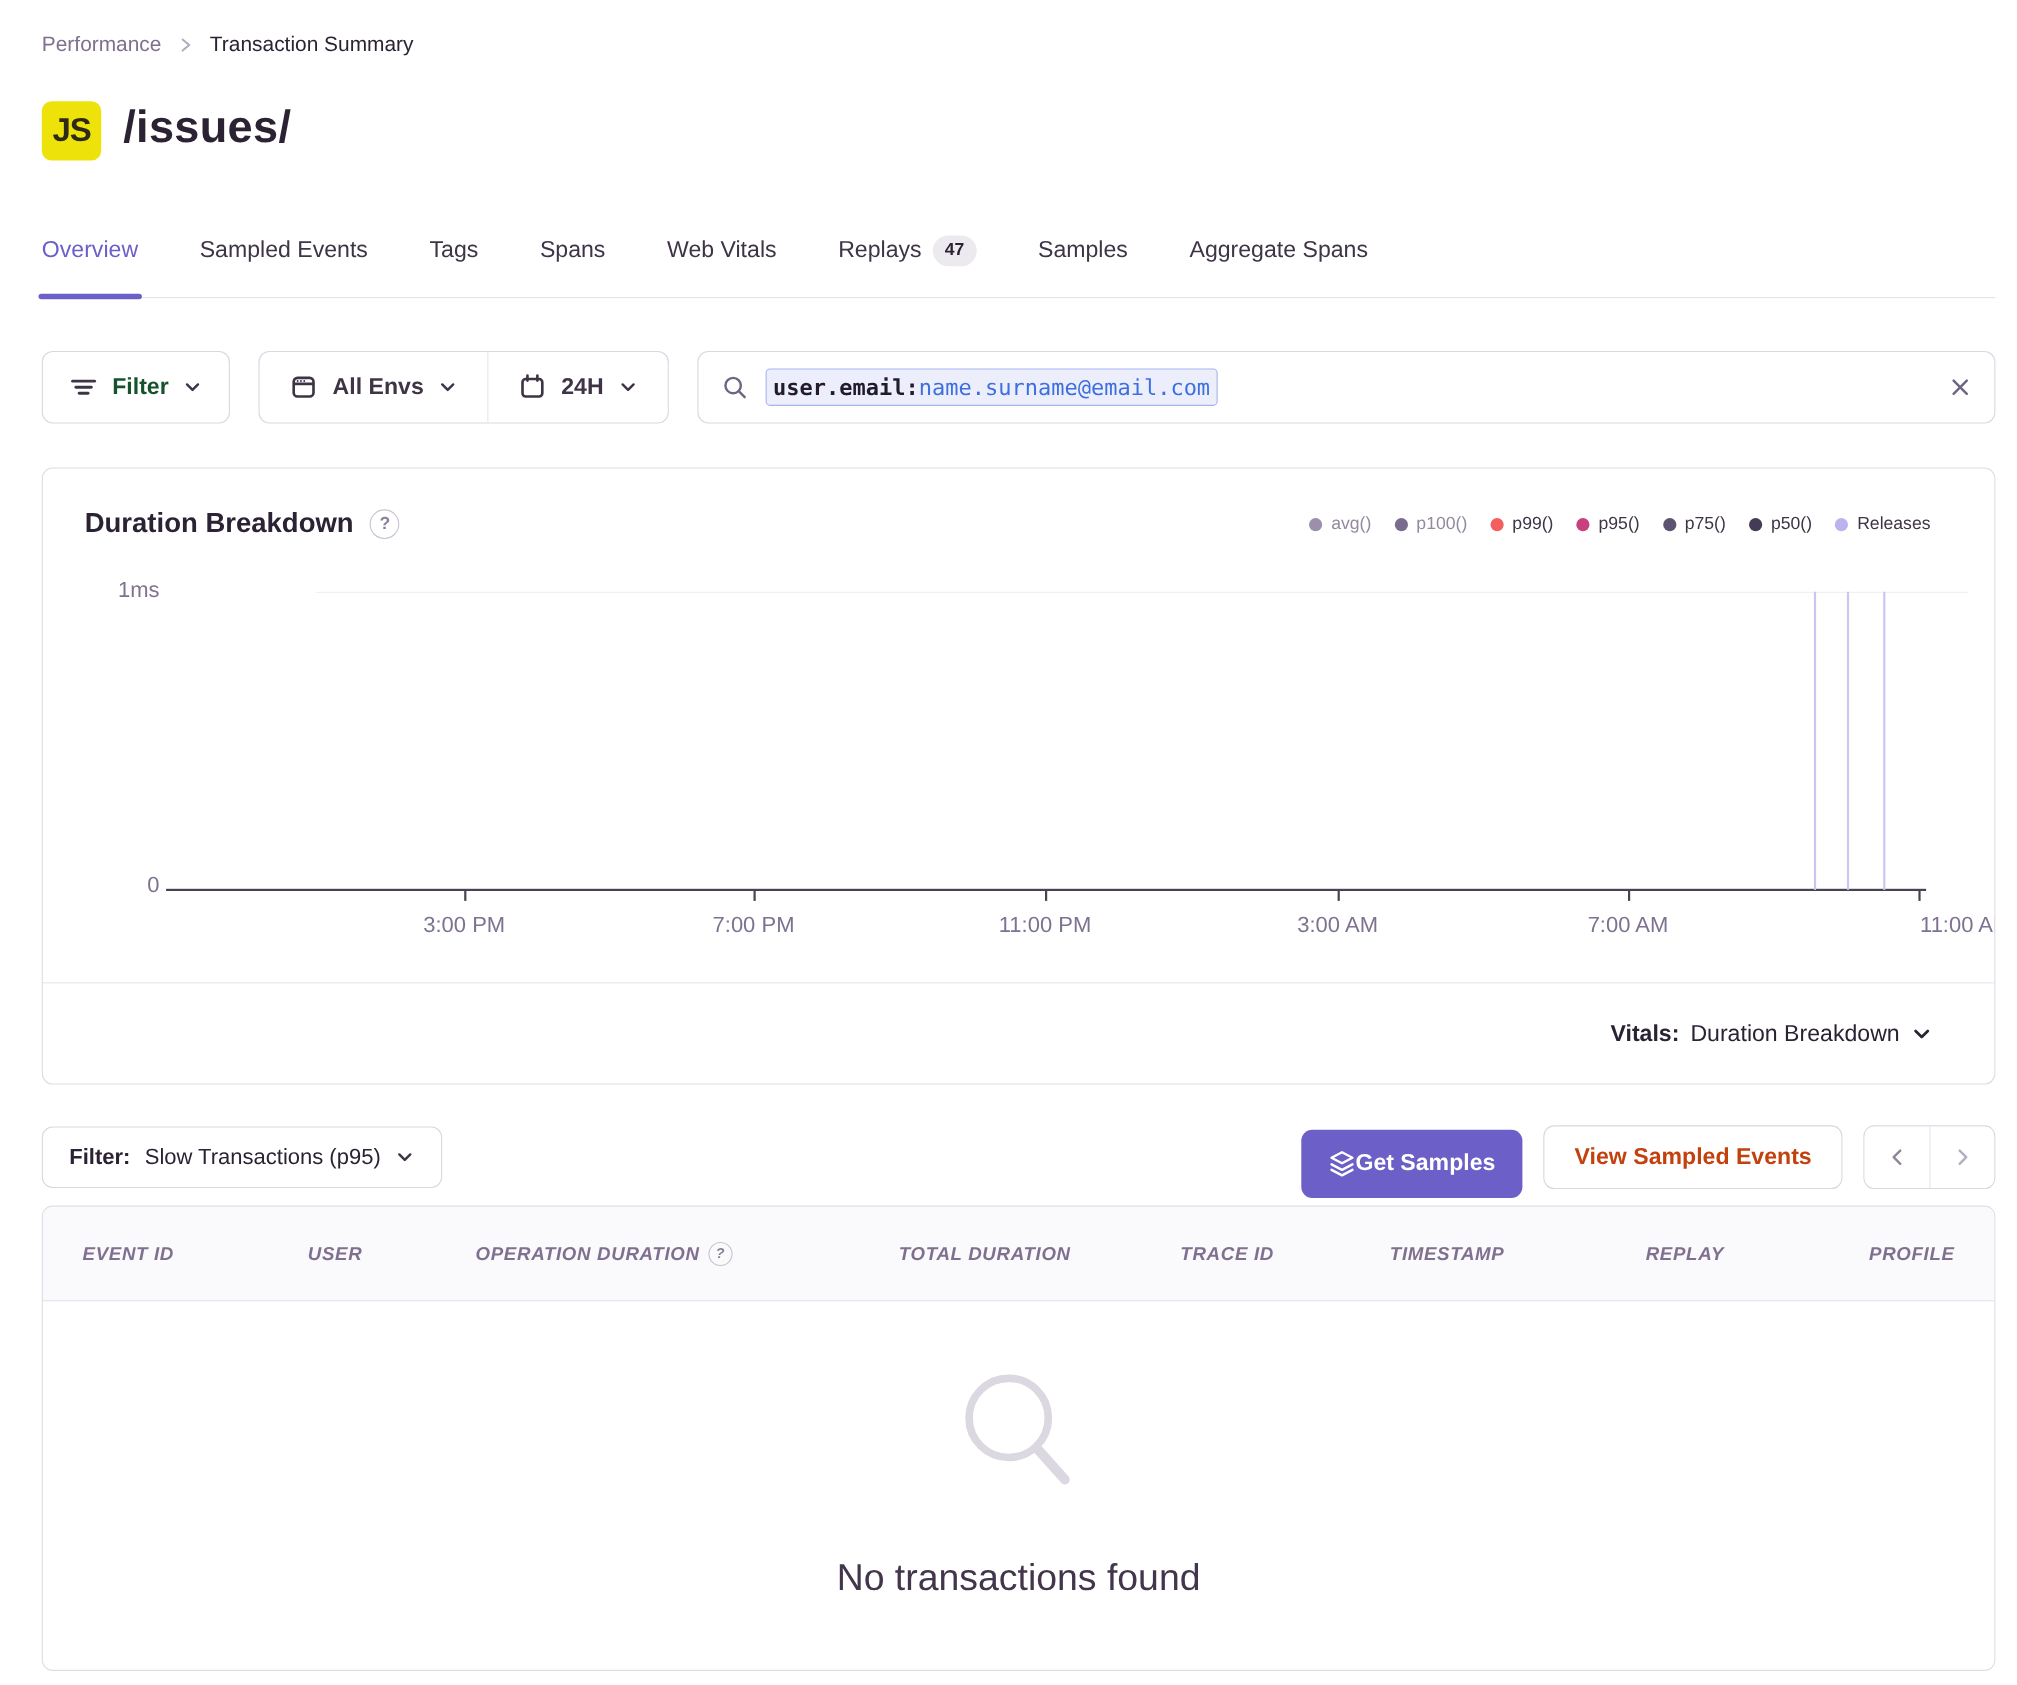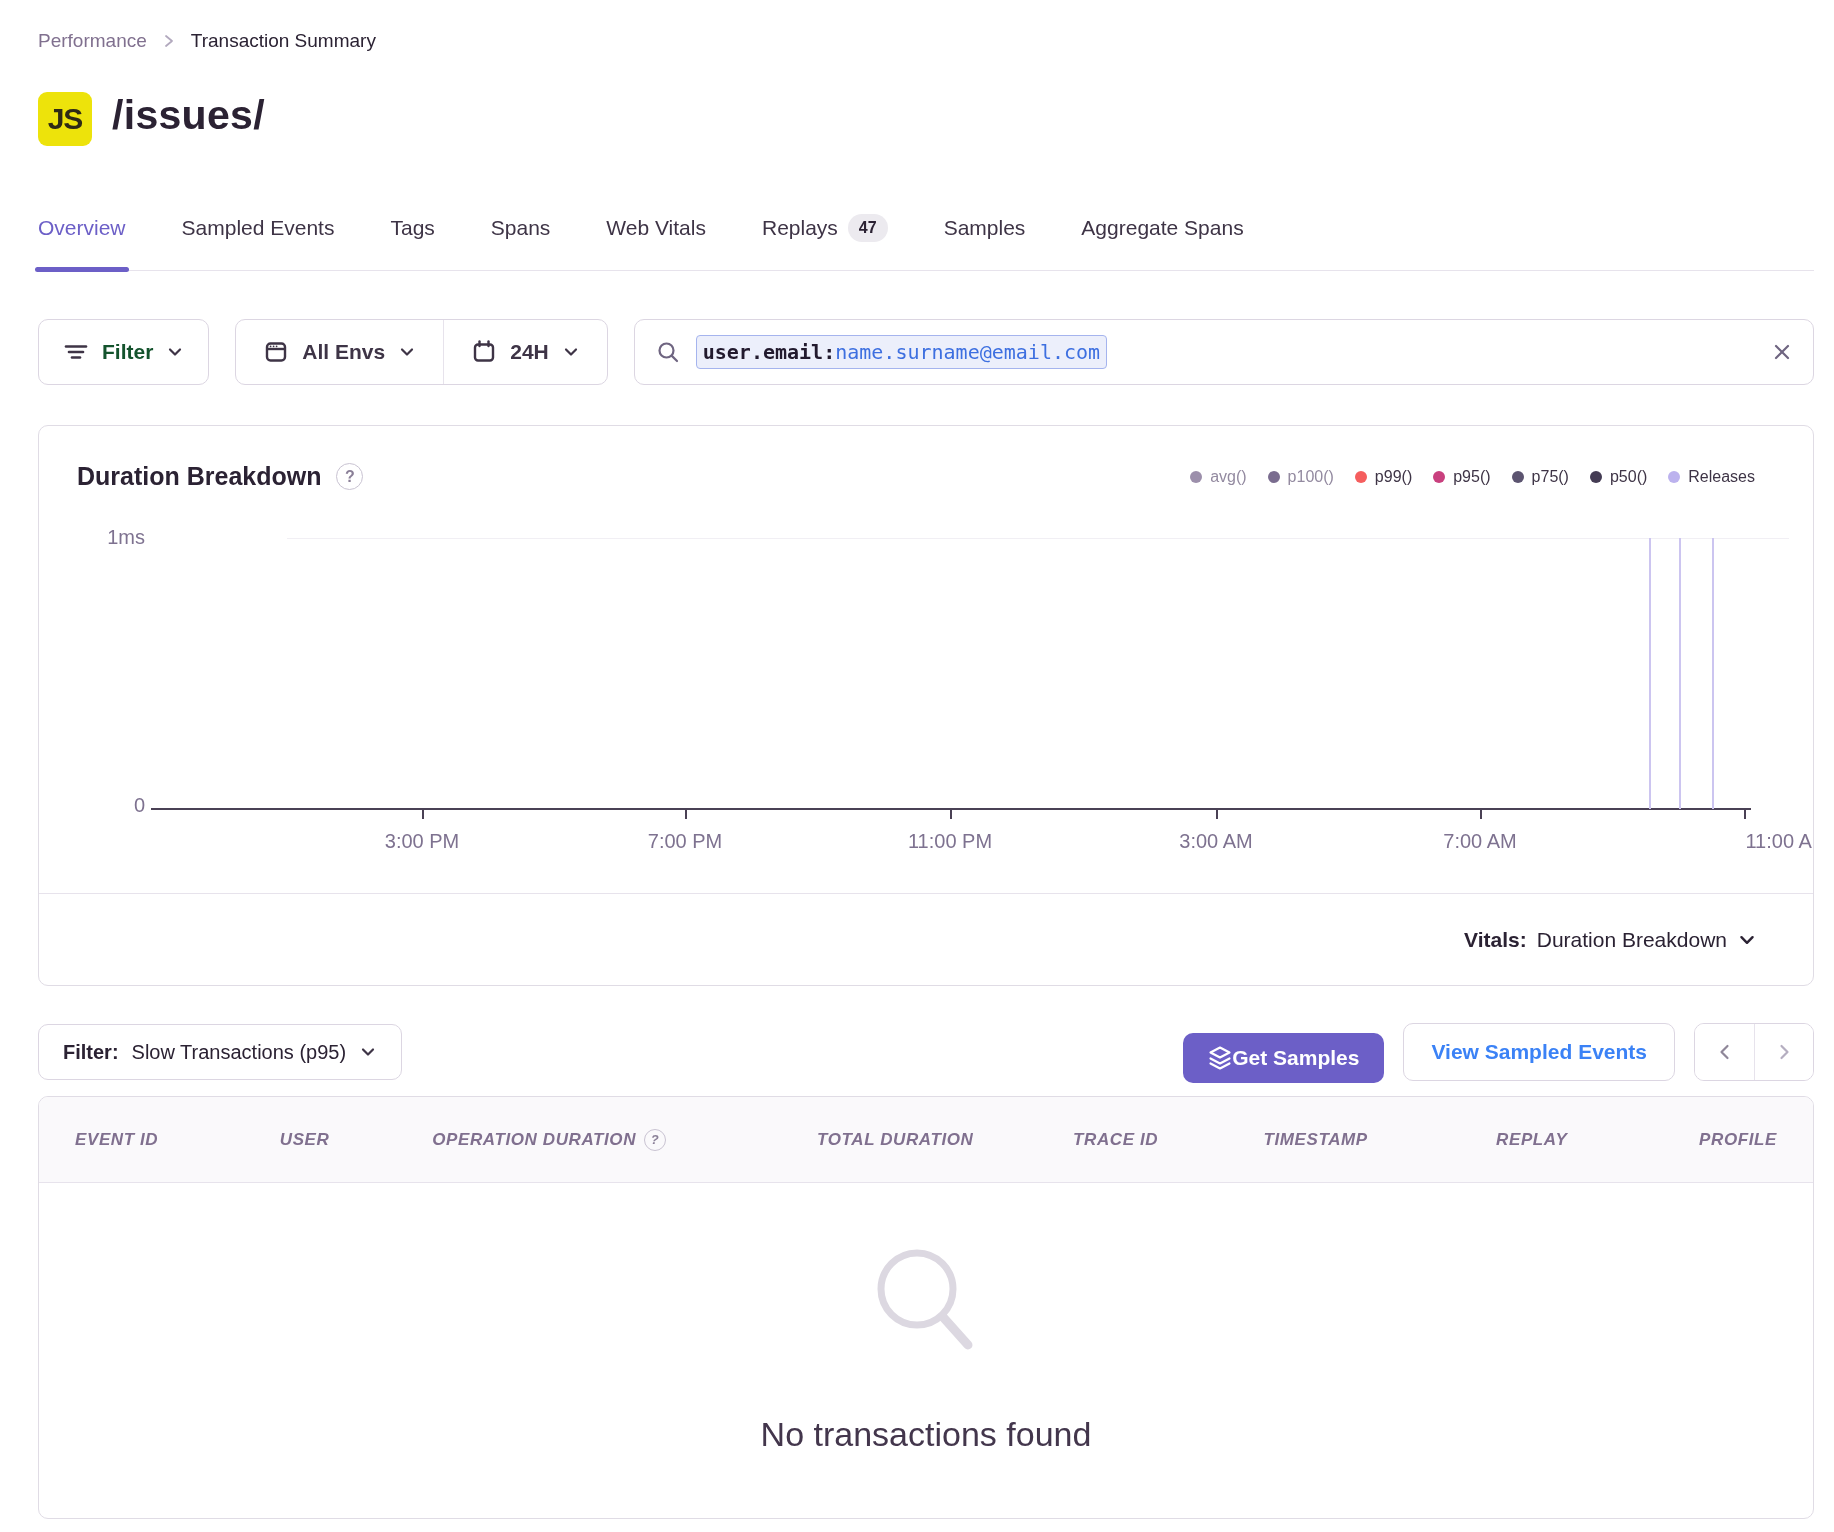--- a/index.html
+++ b/index.html
@@ -82,25 +82,25 @@
   .display-row { position:absolute; right:56px; top:468px; height:92px;
          display:flex; align-items:center; gap:10px; font-size:21px; cursor:pointer; }
   .display-label { font-weight:bold; }
 
   
   .samples-row { margin-top:36px; display:flex; align-items:center; height:60px; }
   .filter-select { height:56px; border:1px solid #DCD6E2; border-radius:10px; background:#fff;
          display:flex; align-items:center; gap:13px; padding:0 24px; font-size:20px; cursor:pointer; }
   .filter-select .lbl { font-weight:bold; }
   .samples-right { margin-left:auto; display:flex; align-items:center; gap:19px; }
-  .get-samples { height:50px; background:var(--accent,#6C5FC7); border-radius:10px; color:#fff;
+  .get-samples { height:62px; background:var(--accent,#6C5FC7); border-radius:10px; color:#fff;
          font-size:21px; font-weight:bold; display:flex; align-items:center; 
          padding:0 25px; cursor:pointer;margin-top:12px; }
   .view-sampled { height:58px; border:1px solid #DCD6E2; border-radius:10px; background:#fff;
-         font-size:21px; font-weight:bold; color:#3b82f6; display:flex; align-items:center;
+         font-size:21px; font-weight:bold; color:#c2410c; display:flex; align-items:center;
          padding:0 27px; cursor:pointer; }
   .pager { display:flex; border:1px solid #DCD6E2; border-radius:10px; height:58px; overflow:hidden; }
   .pg { width:59px; display:flex; align-items:center; justify-content:center; cursor:pointer; background:#fff; }
   .pg + .pg { border-left:1px solid #E7E3EC; }
 
   
   .table-panel { margin-top:14px; border:1px solid #E0DCE5; border-radius:10px;
          height:423px; overflow:hidden; background:#fff; }
   .table-header { display:flex; align-items:center; background:#FAF9FB;
          border-bottom:1px solid #E7E3EC; height:86px; padding:0 36px;

